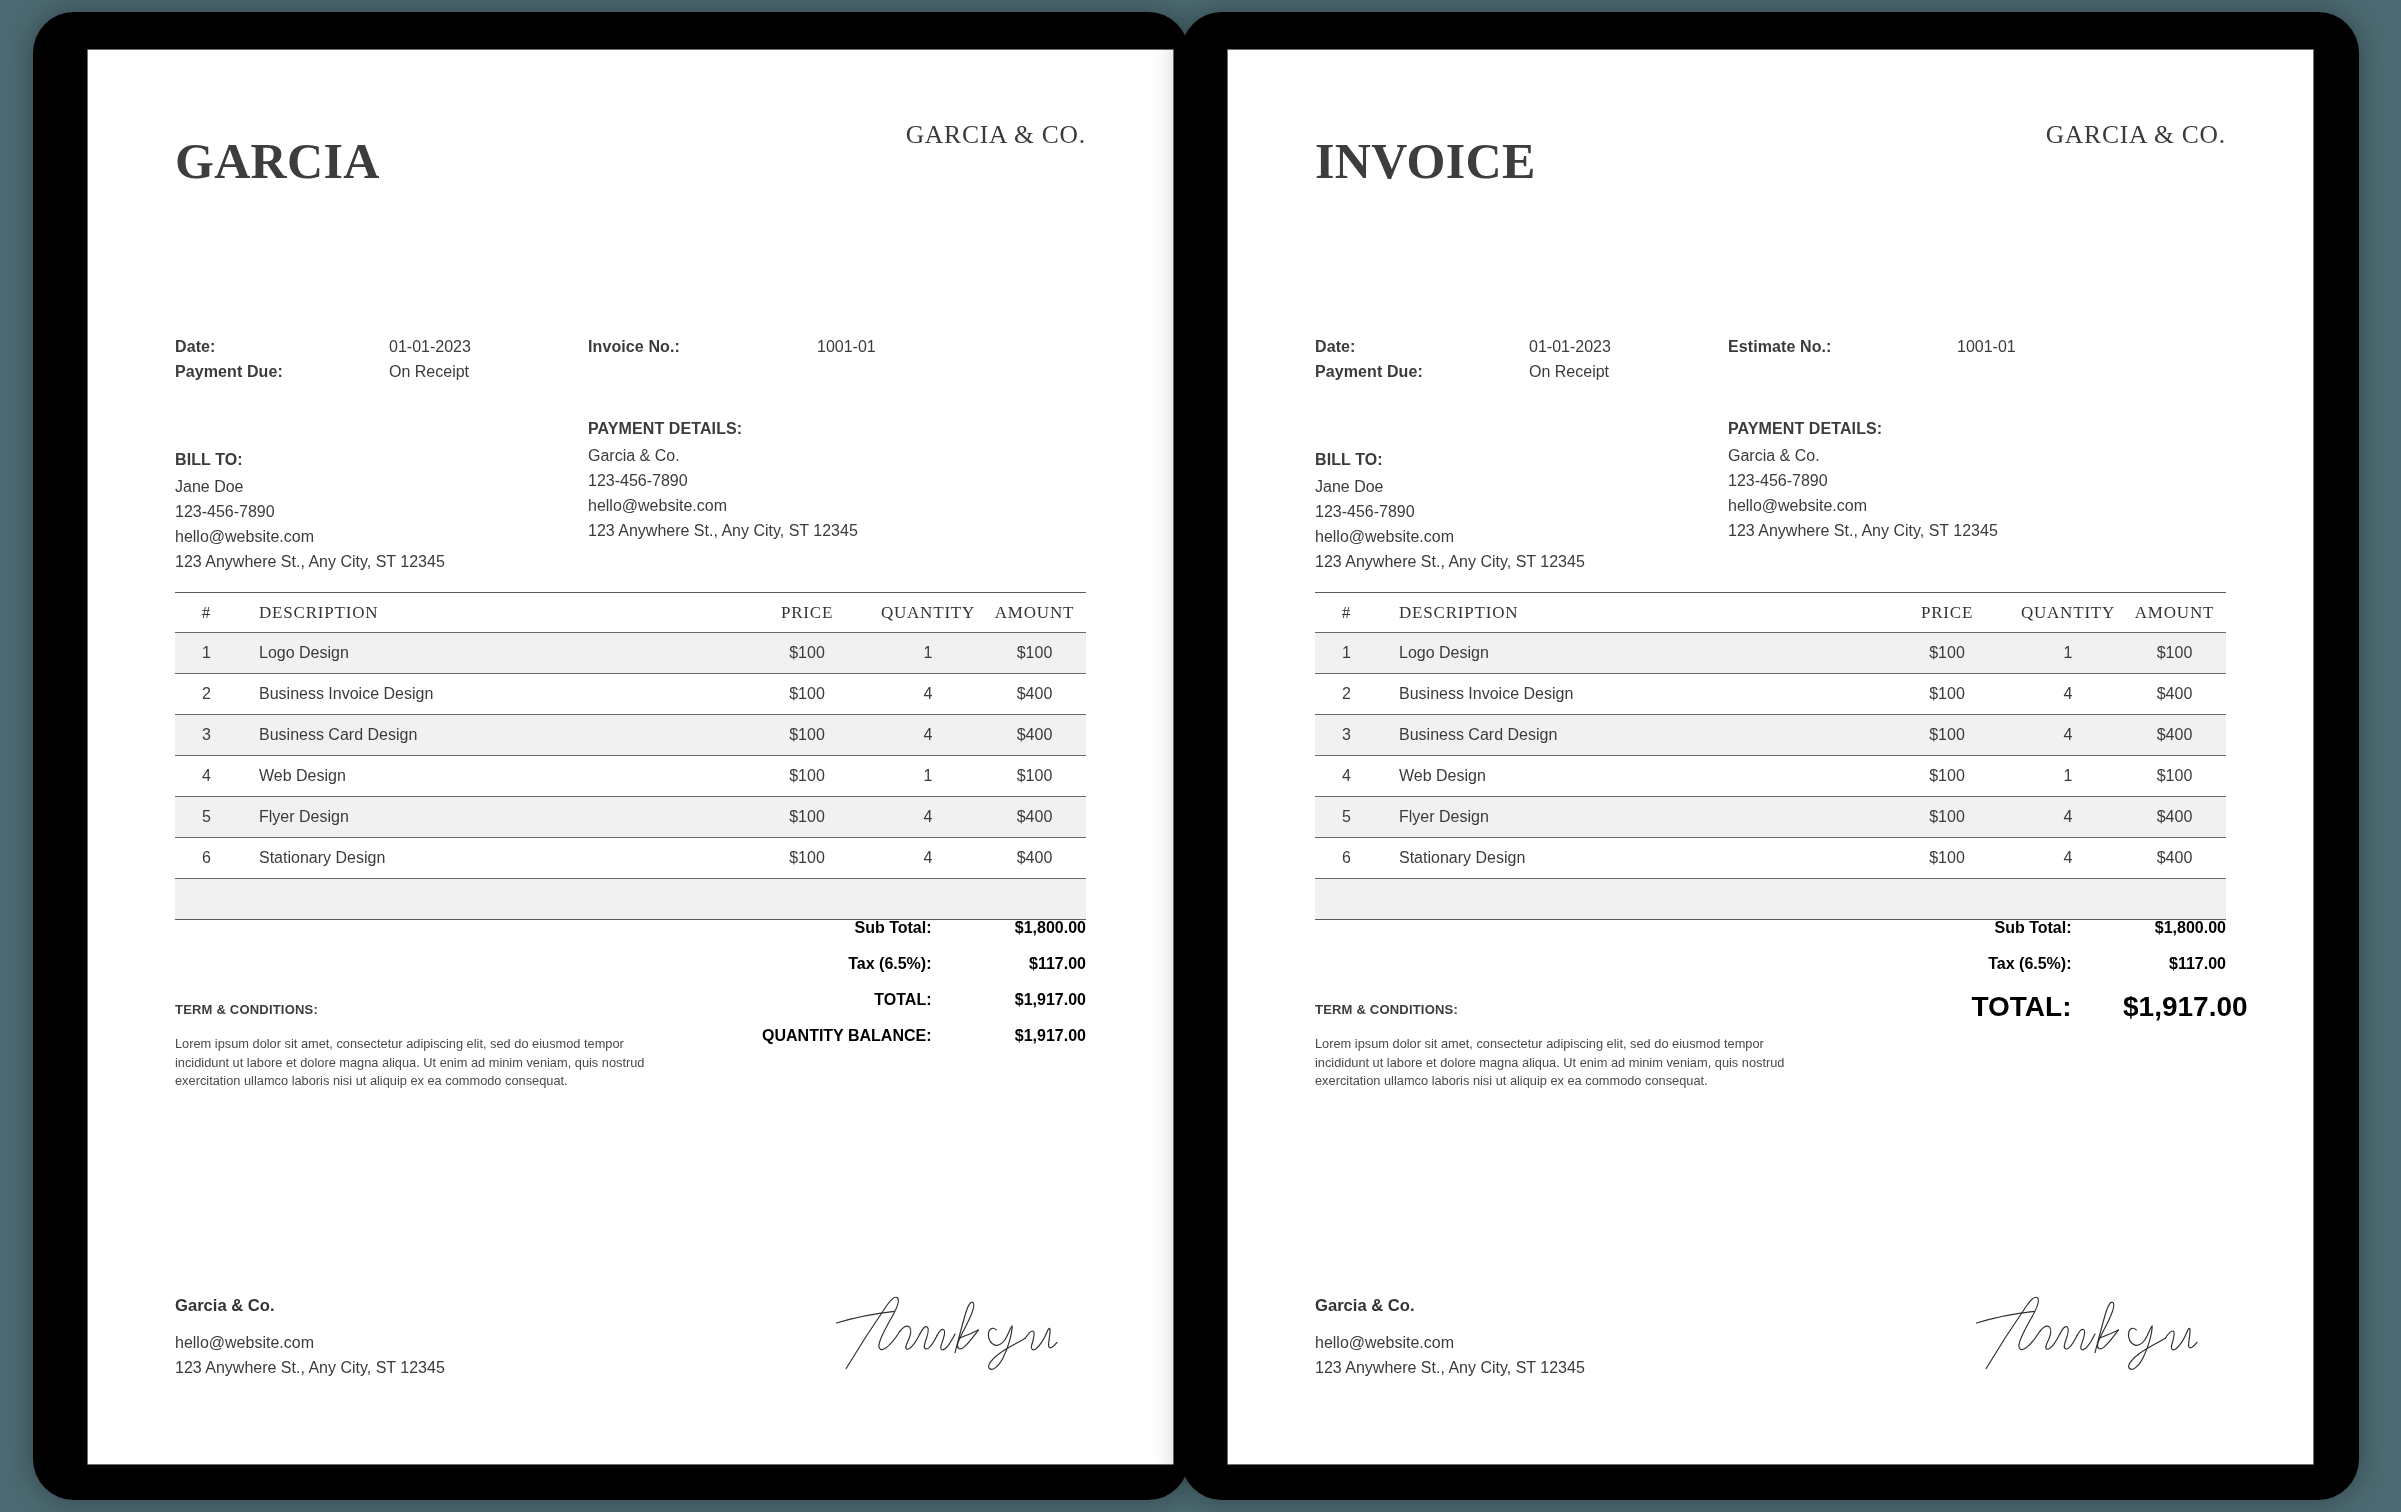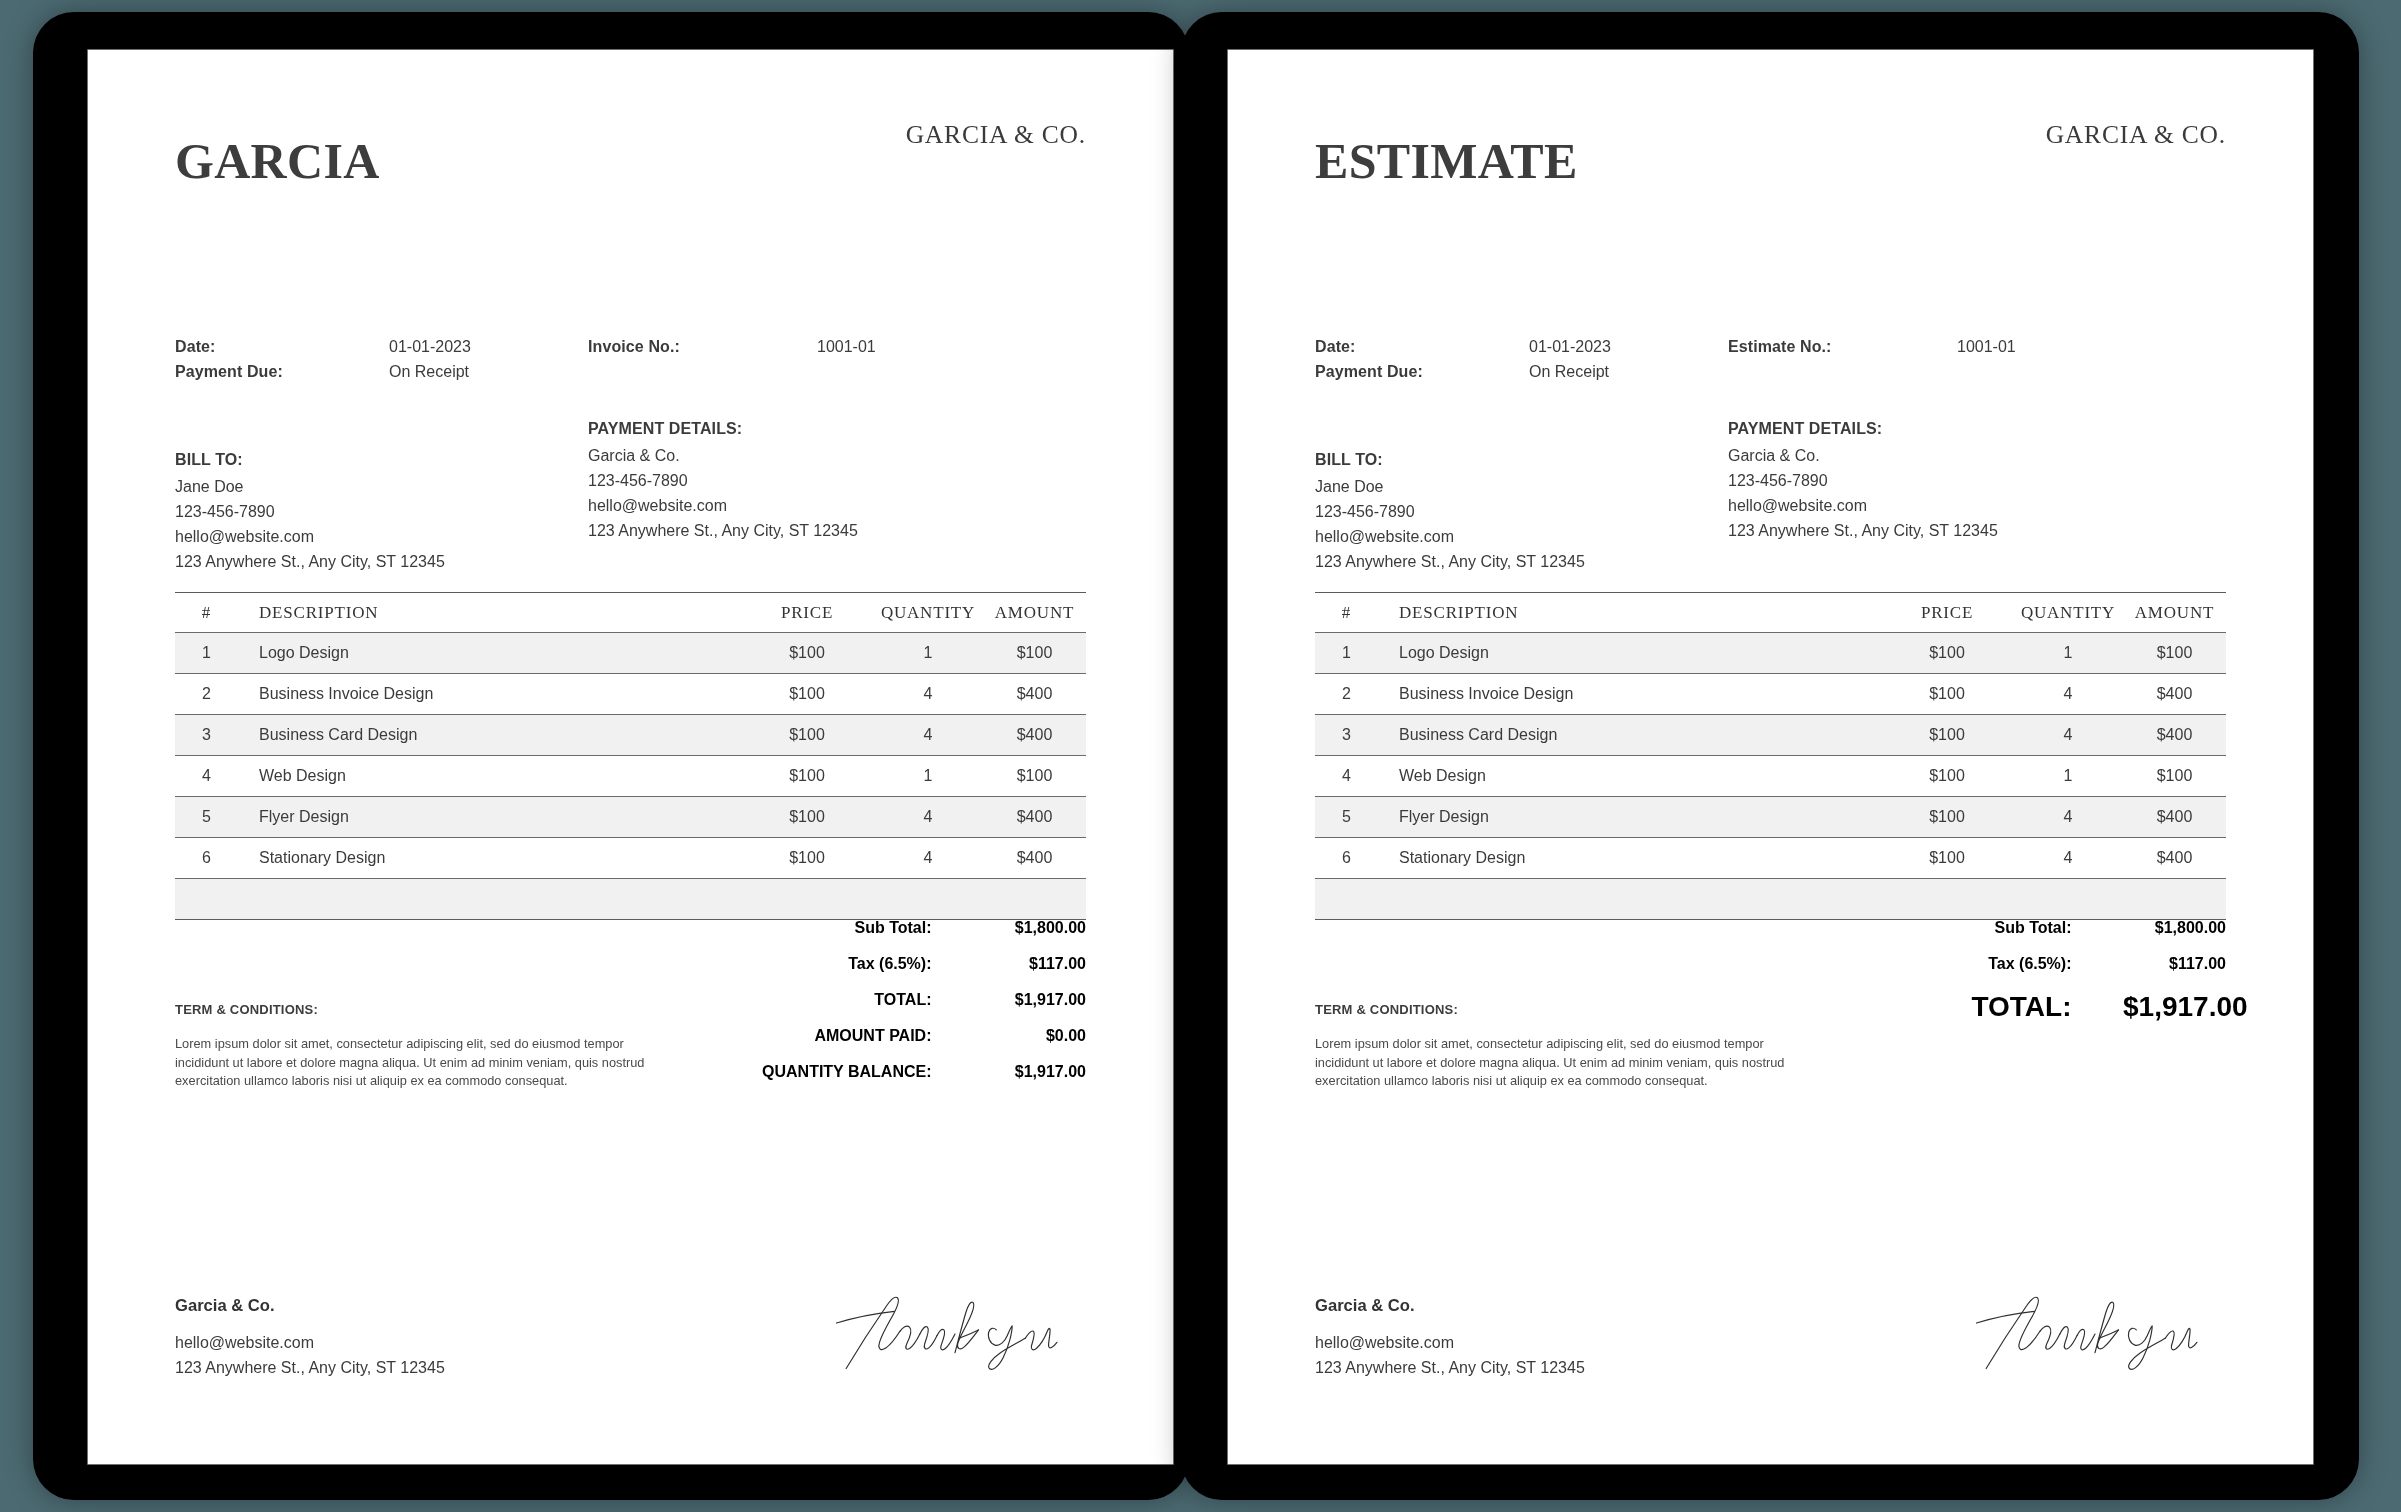--- a/index.html
+++ b/index.html
@@ -375,24 +375,20 @@
             <span class="tot-lbl">Sub Total:</span>
             <span class="tot-val">$1,800.00</span>
           </div>
           <div class="tot-row">
             <span class="tot-lbl">Tax (6.5%):</span>
             <span class="tot-val">$117.00</span>
           </div>
           <div class="tot-row">
             <span class="tot-lbl">TOTAL:</span>
             <span class="tot-val">$1,917.00</span>
-          </div>
-          <div class="tot-row">
-            <span class="tot-lbl">AMOUNT PAID:</span>
-            <span class="tot-val">$0.00</span>
           </div>
           <div class="tot-row">
             <span class="tot-lbl">QUANTITY BALANCE:</span>
             <span class="tot-val">$1,917.00</span>
           </div>
         </div>
 
         <div class="terms">
           <div class="terms-head">TERM &amp; CONDITIONS:</div>
           <div class="terms-body">Lorem ipsum dolor sit amet, consectetur adipiscing elit, sed do eiusmod tempor incididunt ut labore et dolore magna aliqua. Ut enim ad minim veniam, quis nostrud exercitation ullamco laboris nisi ut aliquip ex ea commodo consequat.</div>
@@ -422,21 +418,21 @@
       </div>
     </div>
   </div>
 
   <div class="device device-right"></div>
   <div class="sheet sheet-right">
     <div class="doc">
       <div class="inner">
 
         <div class="brand">GARCIA &amp; CO.</div>
-        <div class="doc-title">ESTIMATE</div>
+        <div class="doc-title">INVOICE</div>
 
         <div class="meta">
           <div class="meta-row">
             <span class="meta-lbl c1-lbl">Date:</span>
             <span class="meta-val c1-val">01-01-2023</span>
             <span class="meta-lbl c2-lbl">Estimate No.:</span>
             <span class="meta-val c2-val">1001-01</span>
           </div>
           <div class="meta-row">
             <span class="meta-lbl c1-lbl">Payment Due:</span>

